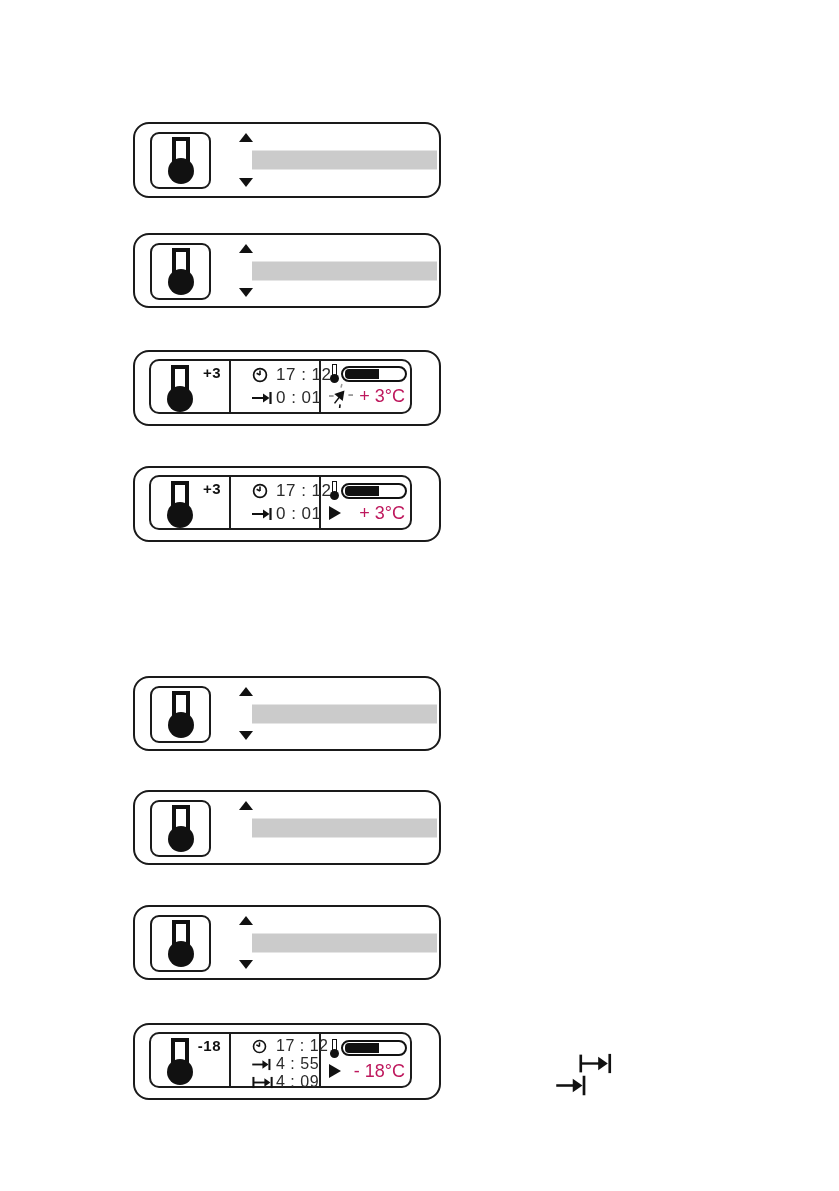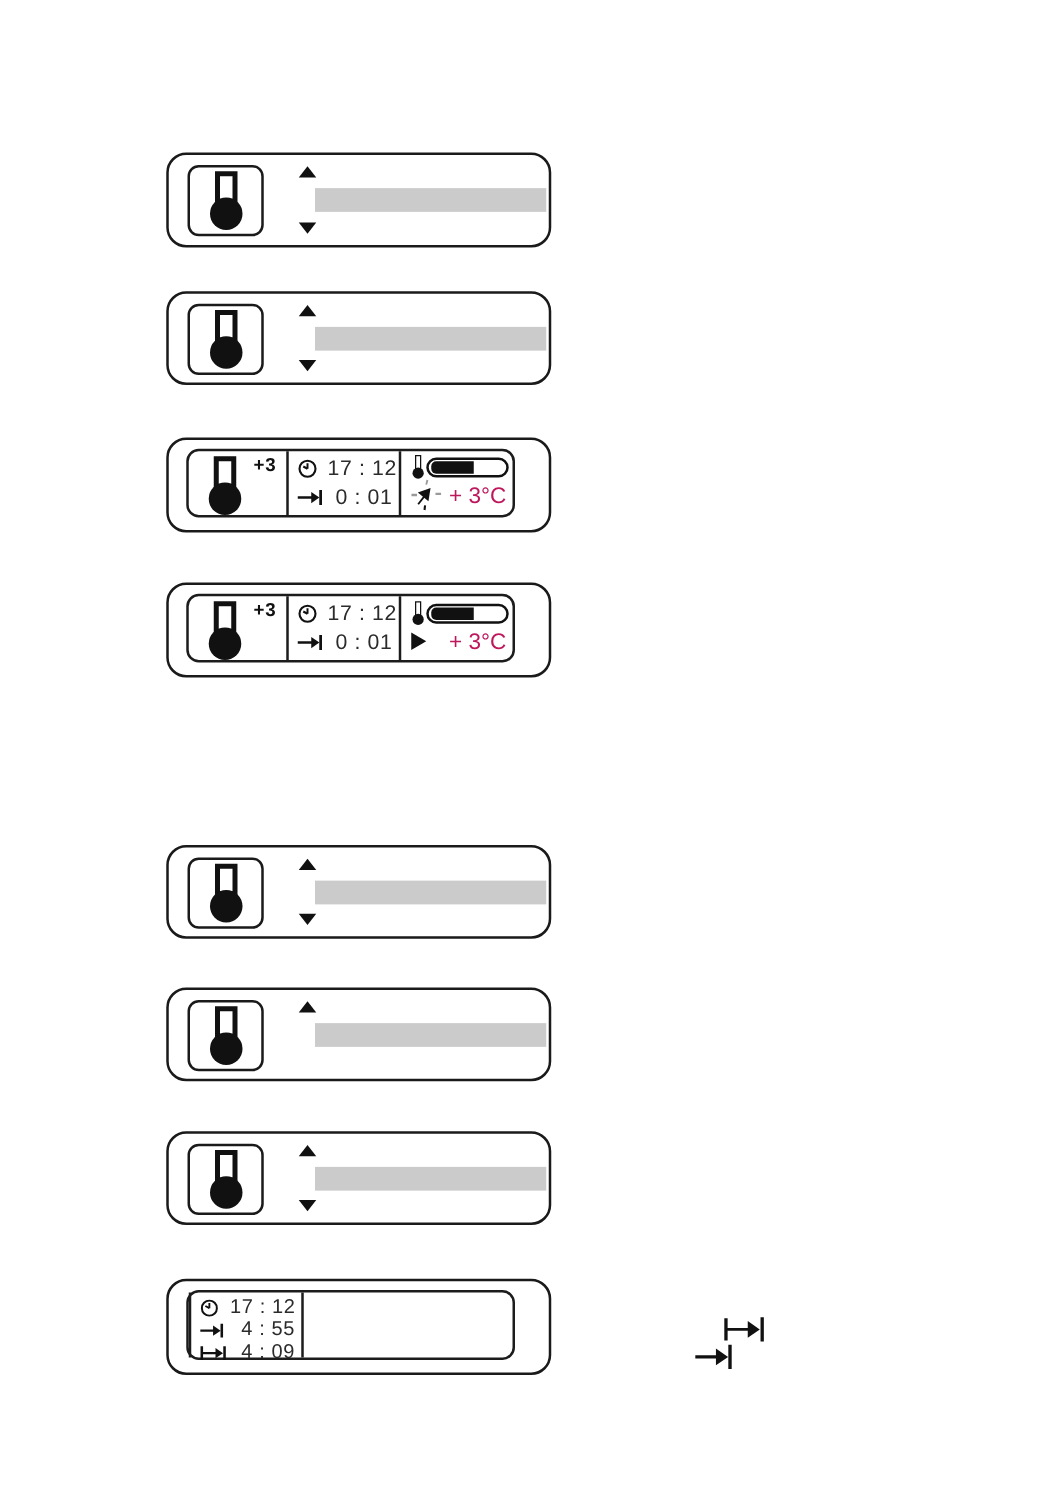--- a/index.html
+++ b/index.html
@@ -30,21 +30,21 @@
   .gbar{position:absolute;left:117px;right:2px;top:50%;height:19px;transform:translateY(-50%);}
 
   
   .display{position:absolute;left:14px;top:7px;right:27px;bottom:10px;border:2px solid #1c1c1c;
            border-radius:10px;box-sizing:border-box;display:flex;background:#fff;}
   .cell-thermo{width:78px;position:relative;flex:none;}
   .cell-thermo .thermo{position:absolute;left:16px;top:4px;}
   .setpoint{position:absolute;right:8px;top:3px;font-weight:bold;font-size:15px;color:#111;letter-spacing:0.5px;}
   .cell-mid{width:92px;flex:none;border-left:2px solid #1c1c1c;border-right:2px solid #1c1c1c;
             box-sizing:border-box;display:flex;flex-direction:column;justify-content:space-around;
-            padding:3px 5px 3px 7px;}
+            padding:3px 5px 3px 21px;}
   .cell-right{flex:1;display:flex;flex-direction:column;justify-content:space-around;padding:3px 6px 3px 8px;}
   .trow{display:flex;align-items:center;}
   .ticon{width:24px;flex:none;display:flex;align-items:center;}
   .tval{margin-left:auto;font-size:17px;color:#2b2b2b;letter-spacing:0.5px;white-space:pre;}
   .tval-sm{font-size:16px;}
   .temp-val{margin-left:auto;font-size:18px;color:#be185d;padding-right:4px;white-space:pre;}
 
   .mini-thermo{position:relative;width:12px;height:19px;flex:none;}
   .mini-thermo .mstem{position:absolute;left:3px;top:0;width:3px;height:10px;border:1.5px solid #111;background:#fff;}
   .mini-thermo .mbulb{position:absolute;left:1px;bottom:0;width:9px;height:9px;border-radius:50%;background:#111;}
@@ -225,20 +225,27 @@
           <div class="bulb"></div>
         </div>
     </div>
     <div class="arr arr-up"></div>
     <div class="arr arr-down"></div>
     <div class="gbar" style="background:#cbcbcb"></div>
   </div>
 
   <div class="panel p7">
     <div class="display">
+      <div class="cell-thermo">
+        <div class="thermo">
+            <div class="stem"></div>
+            <div class="bulb"></div>
+          </div>
+        <div class="setpoint">-18</div>
+      </div>
       <div class="cell-mid">
         <div class="trow">
           <span class="ticon">
             <svg width="15" height="15" viewBox="0 0 16 16">
                 <circle cx="8" cy="8" r="6.4" fill="none" stroke="#111" stroke-width="1.7"></circle>
                 <line x1="8" y1="8" x2="8" y2="3.6" stroke="#111" stroke-width="1.6"></line>
                 <line x1="8" y1="8" x2="4.6" y2="6.2" stroke="#111" stroke-width="1.6"></line>
               </svg>
           </span>
           <span class="tval tval-sm">17 : 12</span>
@@ -256,20 +263,37 @@
         <div class="trow">
           <span class="ticon">
             <svg width="22" height="13" viewBox="0 0 23 14">
                 <line x1="1.2" y1="1" x2="1.2" y2="13" stroke="#111" stroke-width="2.2"></line>
                 <line x1="1" y1="7" x2="15" y2="7" stroke="#111" stroke-width="2"></line>
                 <polygon points="13,2.5 13,11.5 19.5,7" fill="#111"></polygon>
                 <line x1="20.8" y1="1" x2="20.8" y2="13" stroke="#111" stroke-width="2.2"></line>
               </svg>
           </span>
           <span class="tval tval-sm">4 : 09</span>
+        </div>
+      </div>
+      <div class="cell-right">
+        <div class="trow">
+          <div class="mini-thermo">
+              <div class="mstem"></div>
+              <div class="mbulb"></div>
+            </div>
+          <div class="pbar">
+            <div class="pfill" style="width:34px"></div>
+          </div>
+        </div>
+        <div class="trow">
+          <span class="ticon">
+              <span class="play"></span>
+            </span>
+          <span class="temp-val">- 18°C</span>
         </div>
       </div>
     </div>
   </div>
 
   <div class="legend-top">
     <svg width="34" height="21" viewBox="0 0 23 14">
         <line x1="1.2" y1="1" x2="1.2" y2="13" stroke="#111" stroke-width="1.8"></line>
         <line x1="1" y1="7" x2="15" y2="7" stroke="#111" stroke-width="1.6"></line>
         <polygon points="13,2.5 13,11.5 19.5,7" fill="#111"></polygon>

